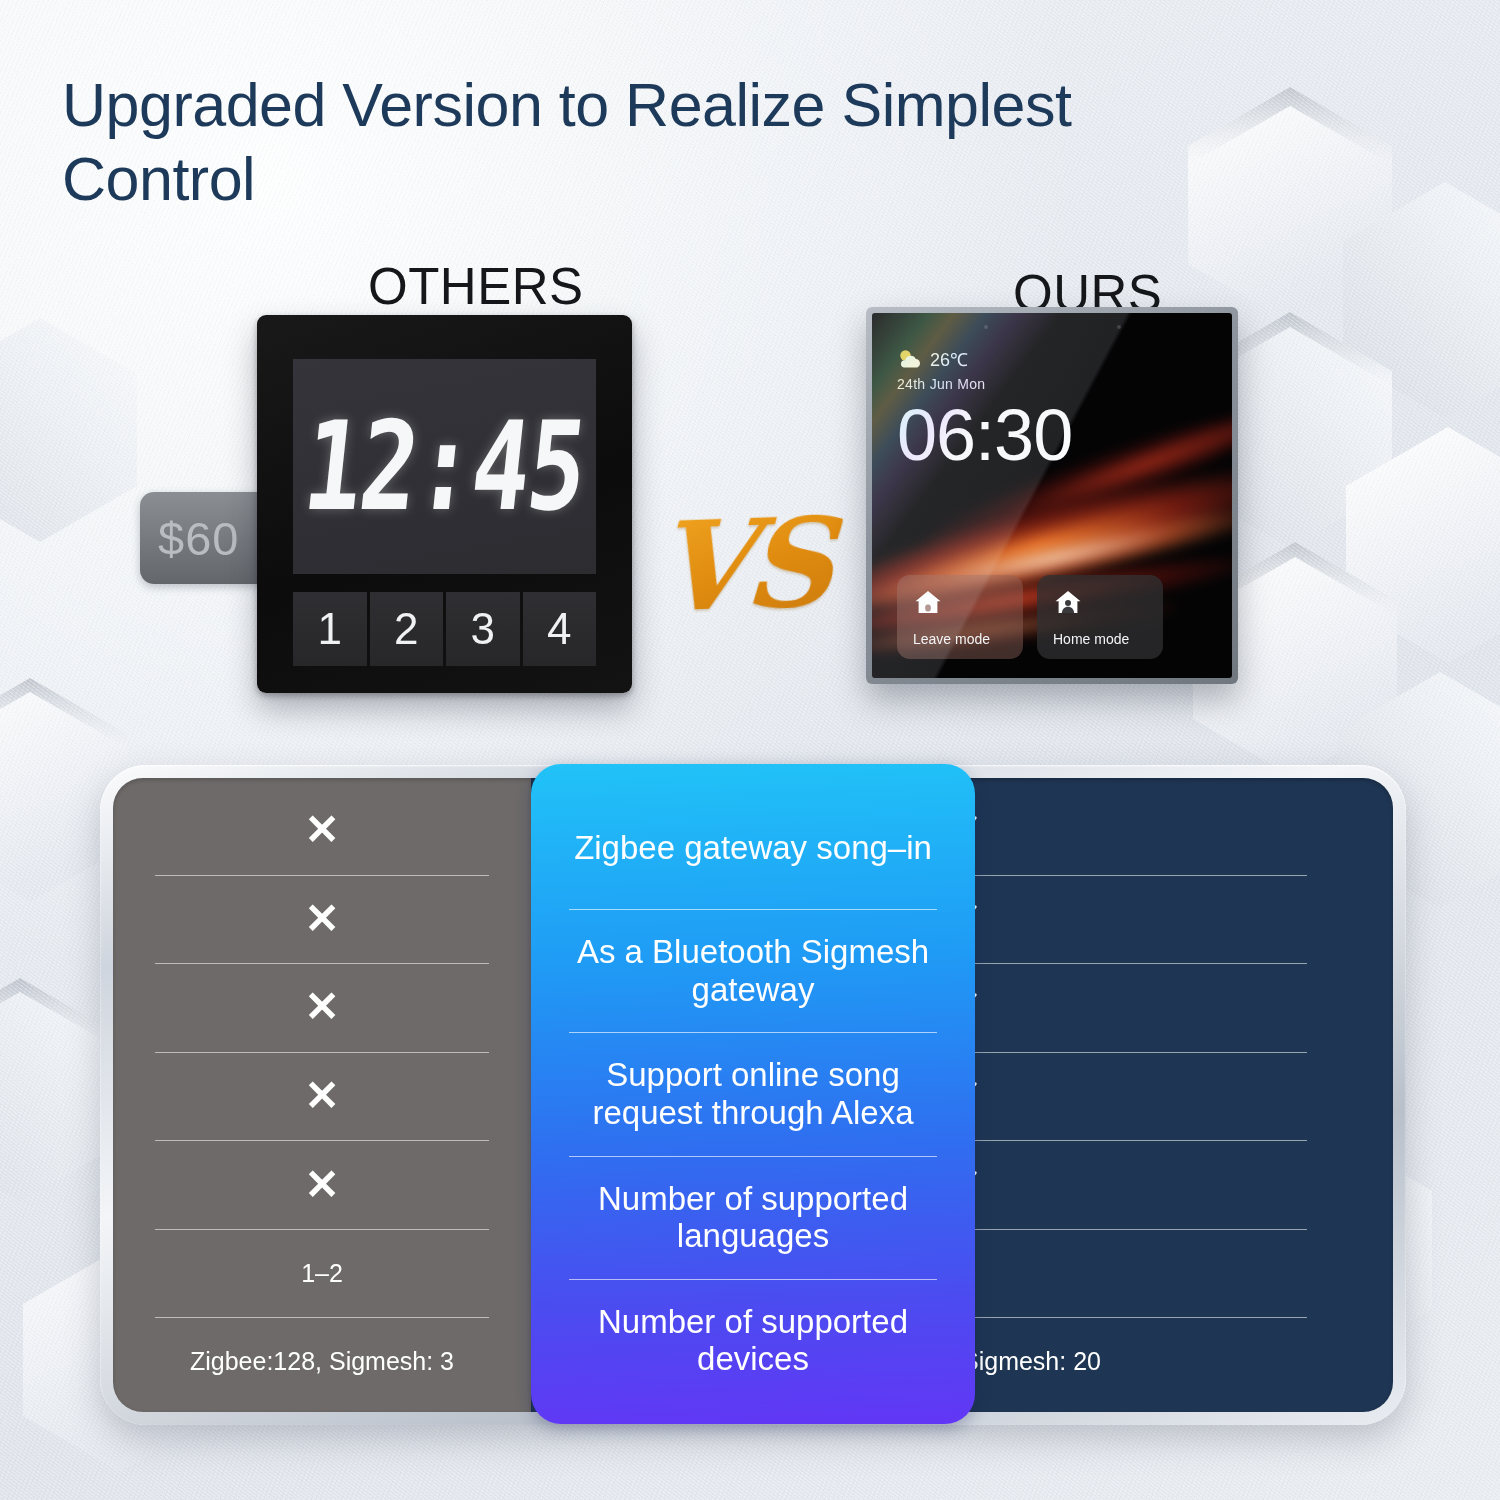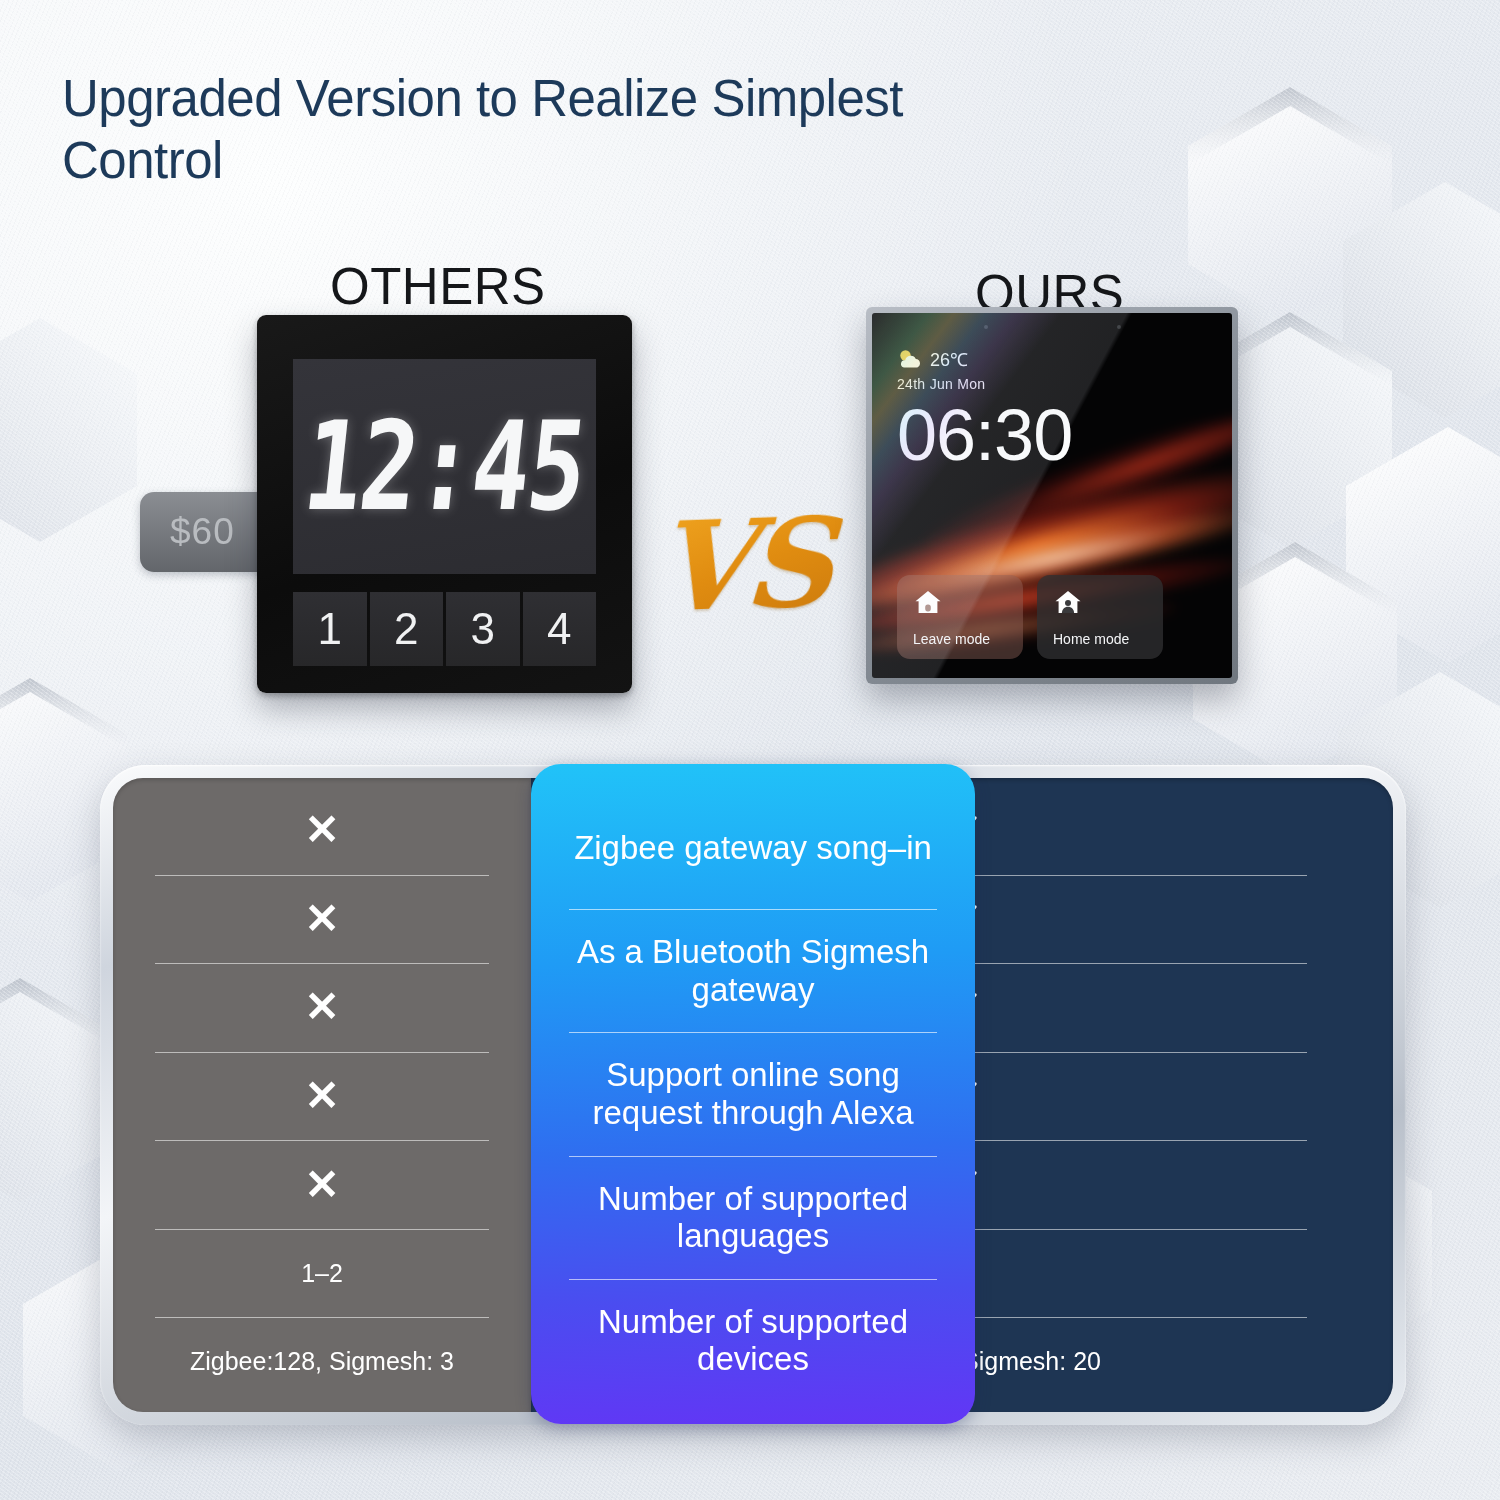--- a/index.html
+++ b/index.html
@@ -19,40 +19,41 @@
   #texture {
     position:absolute; inset:0; pointer-events:none; opacity:.5;
     background-image:
       repeating-linear-gradient(37deg, rgba(255,255,255,.55) 0 1px, rgba(0,0,0,0) 1px 3px),
       repeating-linear-gradient(113deg, rgba(140,150,165,.10) 0 1px, rgba(0,0,0,0) 1px 4px);
   }
 
   
   .headline {
     position:absolute; left:62px; top:68px; width:1400px;
-    color:#1d3a5a; font-size:51px; line-height:1.22;
+    color:#1d3a5a; font-size:61px; line-height:1.22;
     font-weight:400; letter-spacing:-.5px; white-space:pre-line;
   }
 
   
   .caption {
     position:absolute; color:#15171a; font-size:51px; letter-spacing:.5px;
     font-weight:400;
+    margin-left:38px;
   }
   #cap-others { left:330px; top:257px; }
   #cap-ours   { left:975px; top:264px; }
 
   
   #price-tag {
-    position:absolute; left:140px; top:492px; width:175px; height:80px;
+    position:absolute; left:140px; top:492px; width:175px; height:92px;
     background:linear-gradient(180deg,#8a8d92 0%,#646codex 0%,#64676c 100%);
     background:linear-gradient(180deg,#8b8e93 0%,#63666b 100%);
     border-radius:14px; box-shadow:0 3px 9px rgba(60,70,85,.30);
-    display:flex; align-items:center; padding-left:30px;
-    color:#b9bcc0; font-size:37px; letter-spacing:1px;
+    display:flex; align-items:center; padding-left:18px;
+    color:#b9bcc0; font-size:47px; letter-spacing:1px;
   }
   #dev-others {
     position:absolute; left:257px; top:315px; width:375px; height:378px;
     background:linear-gradient(160deg,#191919 0%,#0c0c0c 55%,#131313 100%);
     border-radius:9px;
     box-shadow:0 16px 30px rgba(40,48,62,.34), 0 3px 6px rgba(0,0,0,.3);
   }
   #lcd {
     position:absolute; left:36px; top:44px; width:303px; height:215px;
     background:linear-gradient(170deg,#34343a 0%,#2c2c31 100%);

